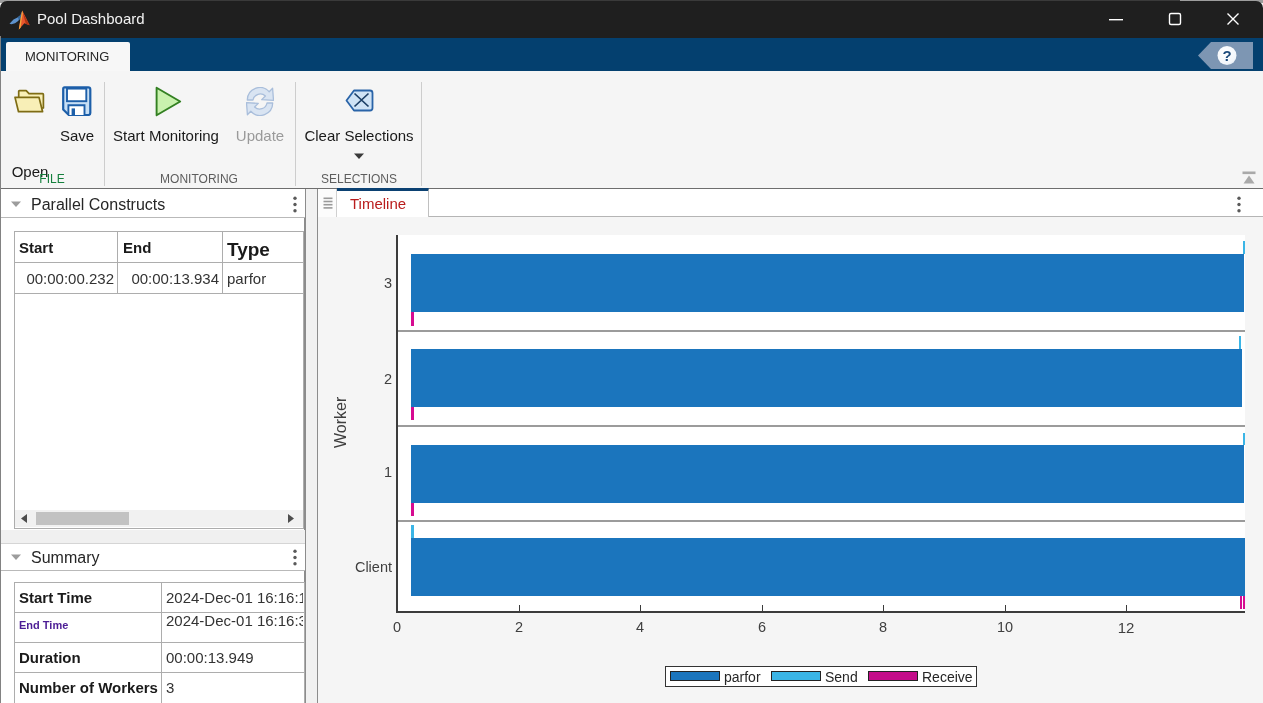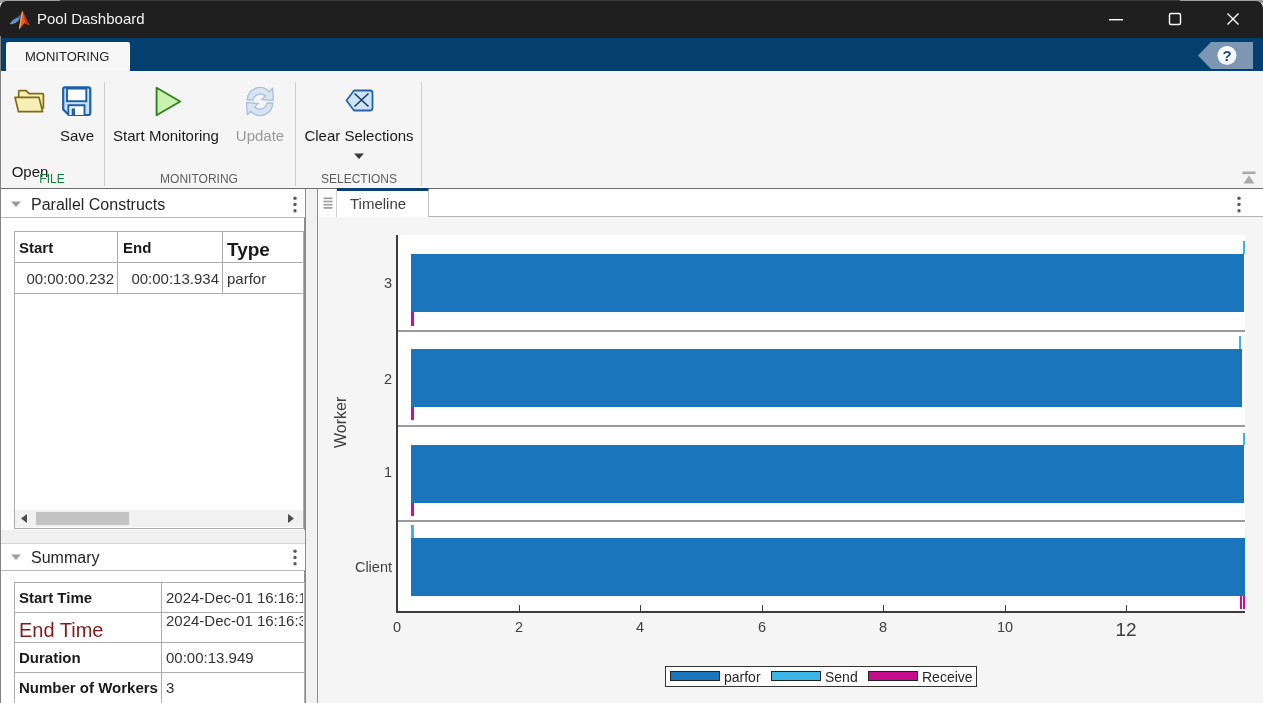--- a/index.html
+++ b/index.html
@@ -156,21 +156,21 @@
       <circle cx="3" cy="8.5" r="1.7" fill="#5a5a5a"></circle>
       <circle cx="3" cy="14.8" r="1.7" fill="#5a5a5a"></circle>
   </svg>
 
   <div class="abs" style="left:14px;top:582px;width:291px;height:121px;border:1px solid #adadad;border-bottom:none;background:#ffffff;"></div>
   <div class="abs" style="left:161px;top:582px;width:1px;height:121px;background:#adadad;"></div>
   <div class="abs" style="left:15px;top:612px;width:289px;height:1px;background:#adadad;"></div>
   <div class="abs" style="left:15px;top:642px;width:289px;height:1px;background:#adadad;"></div>
   <div class="abs" style="left:15px;top:672px;width:289px;height:1px;background:#adadad;"></div>
   <div class="abs" style="left:19px;top:589px;font-size:15px;font-weight:bold;color:#1a1a1a;">Start Time</div>
-  <div class="abs" style="left:19px;top:619px;font-size:20px;font-weight:normal;color:#7f1d1d;">End Time</div>
+  <div class="abs" style="left:19px;top:619px;font-size:11px;font-weight:bold;color:#4c1d95;">End Time</div>
   <div class="abs" style="left:19px;top:649px;font-size:15px;font-weight:bold;color:#1a1a1a;">Duration</div>
   <div class="abs" style="left:19px;top:679px;font-size:15px;font-weight:bold;color:#1a1a1a;">Number of Workers</div>
   <div class="abs" style="left:166px;top:589px;width:137px;overflow:hidden;white-space:nowrap;font-size:15px;color:#333;">2024-Dec-01 16:16:1</div>
   <div class="abs" style="left:166px;top:612px;width:137px;overflow:hidden;white-space:nowrap;font-size:15px;color:#333;">2024-Dec-01 16:16:3</div>
   <div class="abs" style="left:166px;top:649px;font-size:15px;color:#333;">00:00:13.949</div>
   <div class="abs" style="left:166px;top:679px;font-size:15px;color:#333;">3</div>
 
   <div class="abs" style="left:306px;top:189px;width:11px;height:514px;background:#f1f1f1;"></div>
 
   <div class="abs" style="left:318px;top:189px;width:945px;height:514px;background:#f5f5f5;"></div>
@@ -179,21 +179,21 @@
 
   <div class="abs" style="left:318px;top:189px;width:19px;height:28px;background:#fcfcfc;border-right:1px solid #d0d0d0;"></div>
   <svg class="abs" style="left:323px;top:197px;" width="10" height="13" viewBox="0 0 10 13">
     <rect x="0.5" y="0.5" width="9" height="1.6" fill="#9a9a9a"></rect>
     <rect x="0.5" y="3.7" width="9" height="1.6" fill="#9a9a9a"></rect>
     <rect x="0.5" y="6.9" width="9" height="1.6" fill="#9a9a9a"></rect>
     <rect x="0.5" y="10.1" width="9" height="1.6" fill="#9a9a9a"></rect>
   </svg>
 
   <div class="abs" style="left:337px;top:188px;width:92px;height:29px;background:#ffffff;border-top:3px solid #0b4172;border-right:1px solid #c0c0c0;"></div>
-  <div class="abs" style="left:350px;top:195px;font-size:15px;color:#404040;">Timeline</div>
+  <div class="abs" style="left:350px;top:195px;font-size:15px;color:#b91c1c;">Timeline</div>
   <svg class="abs" style="left:1236px;top:196px;" width="6" height="17" viewBox="0 0 6 17">
     <circle cx="3" cy="2.2" r="1.7" fill="#5a5a5a"></circle>
       <circle cx="3" cy="8.5" r="1.7" fill="#5a5a5a"></circle>
       <circle cx="3" cy="14.8" r="1.7" fill="#5a5a5a"></circle>
   </svg>
 
   <div class="abs" style="left:398px;top:235px;width:847px;height:377px;background:#ffffff;"></div>
 
   <div class="abs" style="left:398px;top:330px;width:847px;height:2px;background:#9b9b9b;"></div>
   <div class="abs" style="left:398px;top:425px;width:847px;height:2px;background:#9b9b9b;"></div>
@@ -228,21 +228,21 @@
   <div class="abs" style="left:352px;top:371px;width:40px;text-align:right;font-size:14.5px;color:#3f3f3f;">2</div>
   <div class="abs" style="left:352px;top:464px;width:40px;text-align:right;font-size:14.5px;color:#3f3f3f;">1</div>
   <div class="abs" style="left:352px;top:559px;width:40px;text-align:right;font-size:14.5px;color:#3f3f3f;">Client</div>
 
   <div class="abs" style="left:377px;top:619px;width:40px;text-align:center;font-size:14.5px;color:#3f3f3f;">0</div>
   <div class="abs" style="left:499px;top:619px;width:40px;text-align:center;font-size:14.5px;color:#3f3f3f;">2</div>
   <div class="abs" style="left:620px;top:619px;width:40px;text-align:center;font-size:14.5px;color:#3f3f3f;">4</div>
   <div class="abs" style="left:742px;top:619px;width:40px;text-align:center;font-size:14.5px;color:#3f3f3f;">6</div>
   <div class="abs" style="left:863px;top:619px;width:40px;text-align:center;font-size:14.5px;color:#3f3f3f;">8</div>
   <div class="abs" style="left:985px;top:619px;width:40px;text-align:center;font-size:14.5px;color:#3f3f3f;">10</div>
-  <div class="abs" style="left:1106px;top:619px;width:40px;text-align:center;font-size:19px;color:#3f3f3f;">12</div>
+  <div class="abs" style="left:1106px;top:619px;width:40px;text-align:center;font-size:15px;color:#3f3f3f;">12</div>
 
   <div class="abs" style="left:332px;top:448px;font-size:16px;color:#3f3f3f;transform:rotate(-90deg);transform-origin:0 0;">Worker</div>
 
   <div class="abs" style="left:665px;top:666px;width:312px;height:21px;background:#ffffff;border:1.5px solid #333;"></div>
   <div class="abs" style="left:670px;top:671px;width:50px;height:10px;background:#1b75bd;border:1px solid #222;"></div>
   <div class="abs" style="left:724px;top:669px;font-size:14px;color:#262626;">parfor</div>
   <div class="abs" style="left:771px;top:671px;width:50px;height:10px;background:#3ab5e6;border:1px solid #222;"></div>
   <div class="abs" style="left:825px;top:669px;font-size:14px;color:#262626;">Send</div>
   <div class="abs" style="left:868px;top:671px;width:50px;height:10px;background:#c40d8a;border:1px solid #222;"></div>
   <div class="abs" style="left:922px;top:669px;font-size:14px;color:#262626;">Receive</div>

